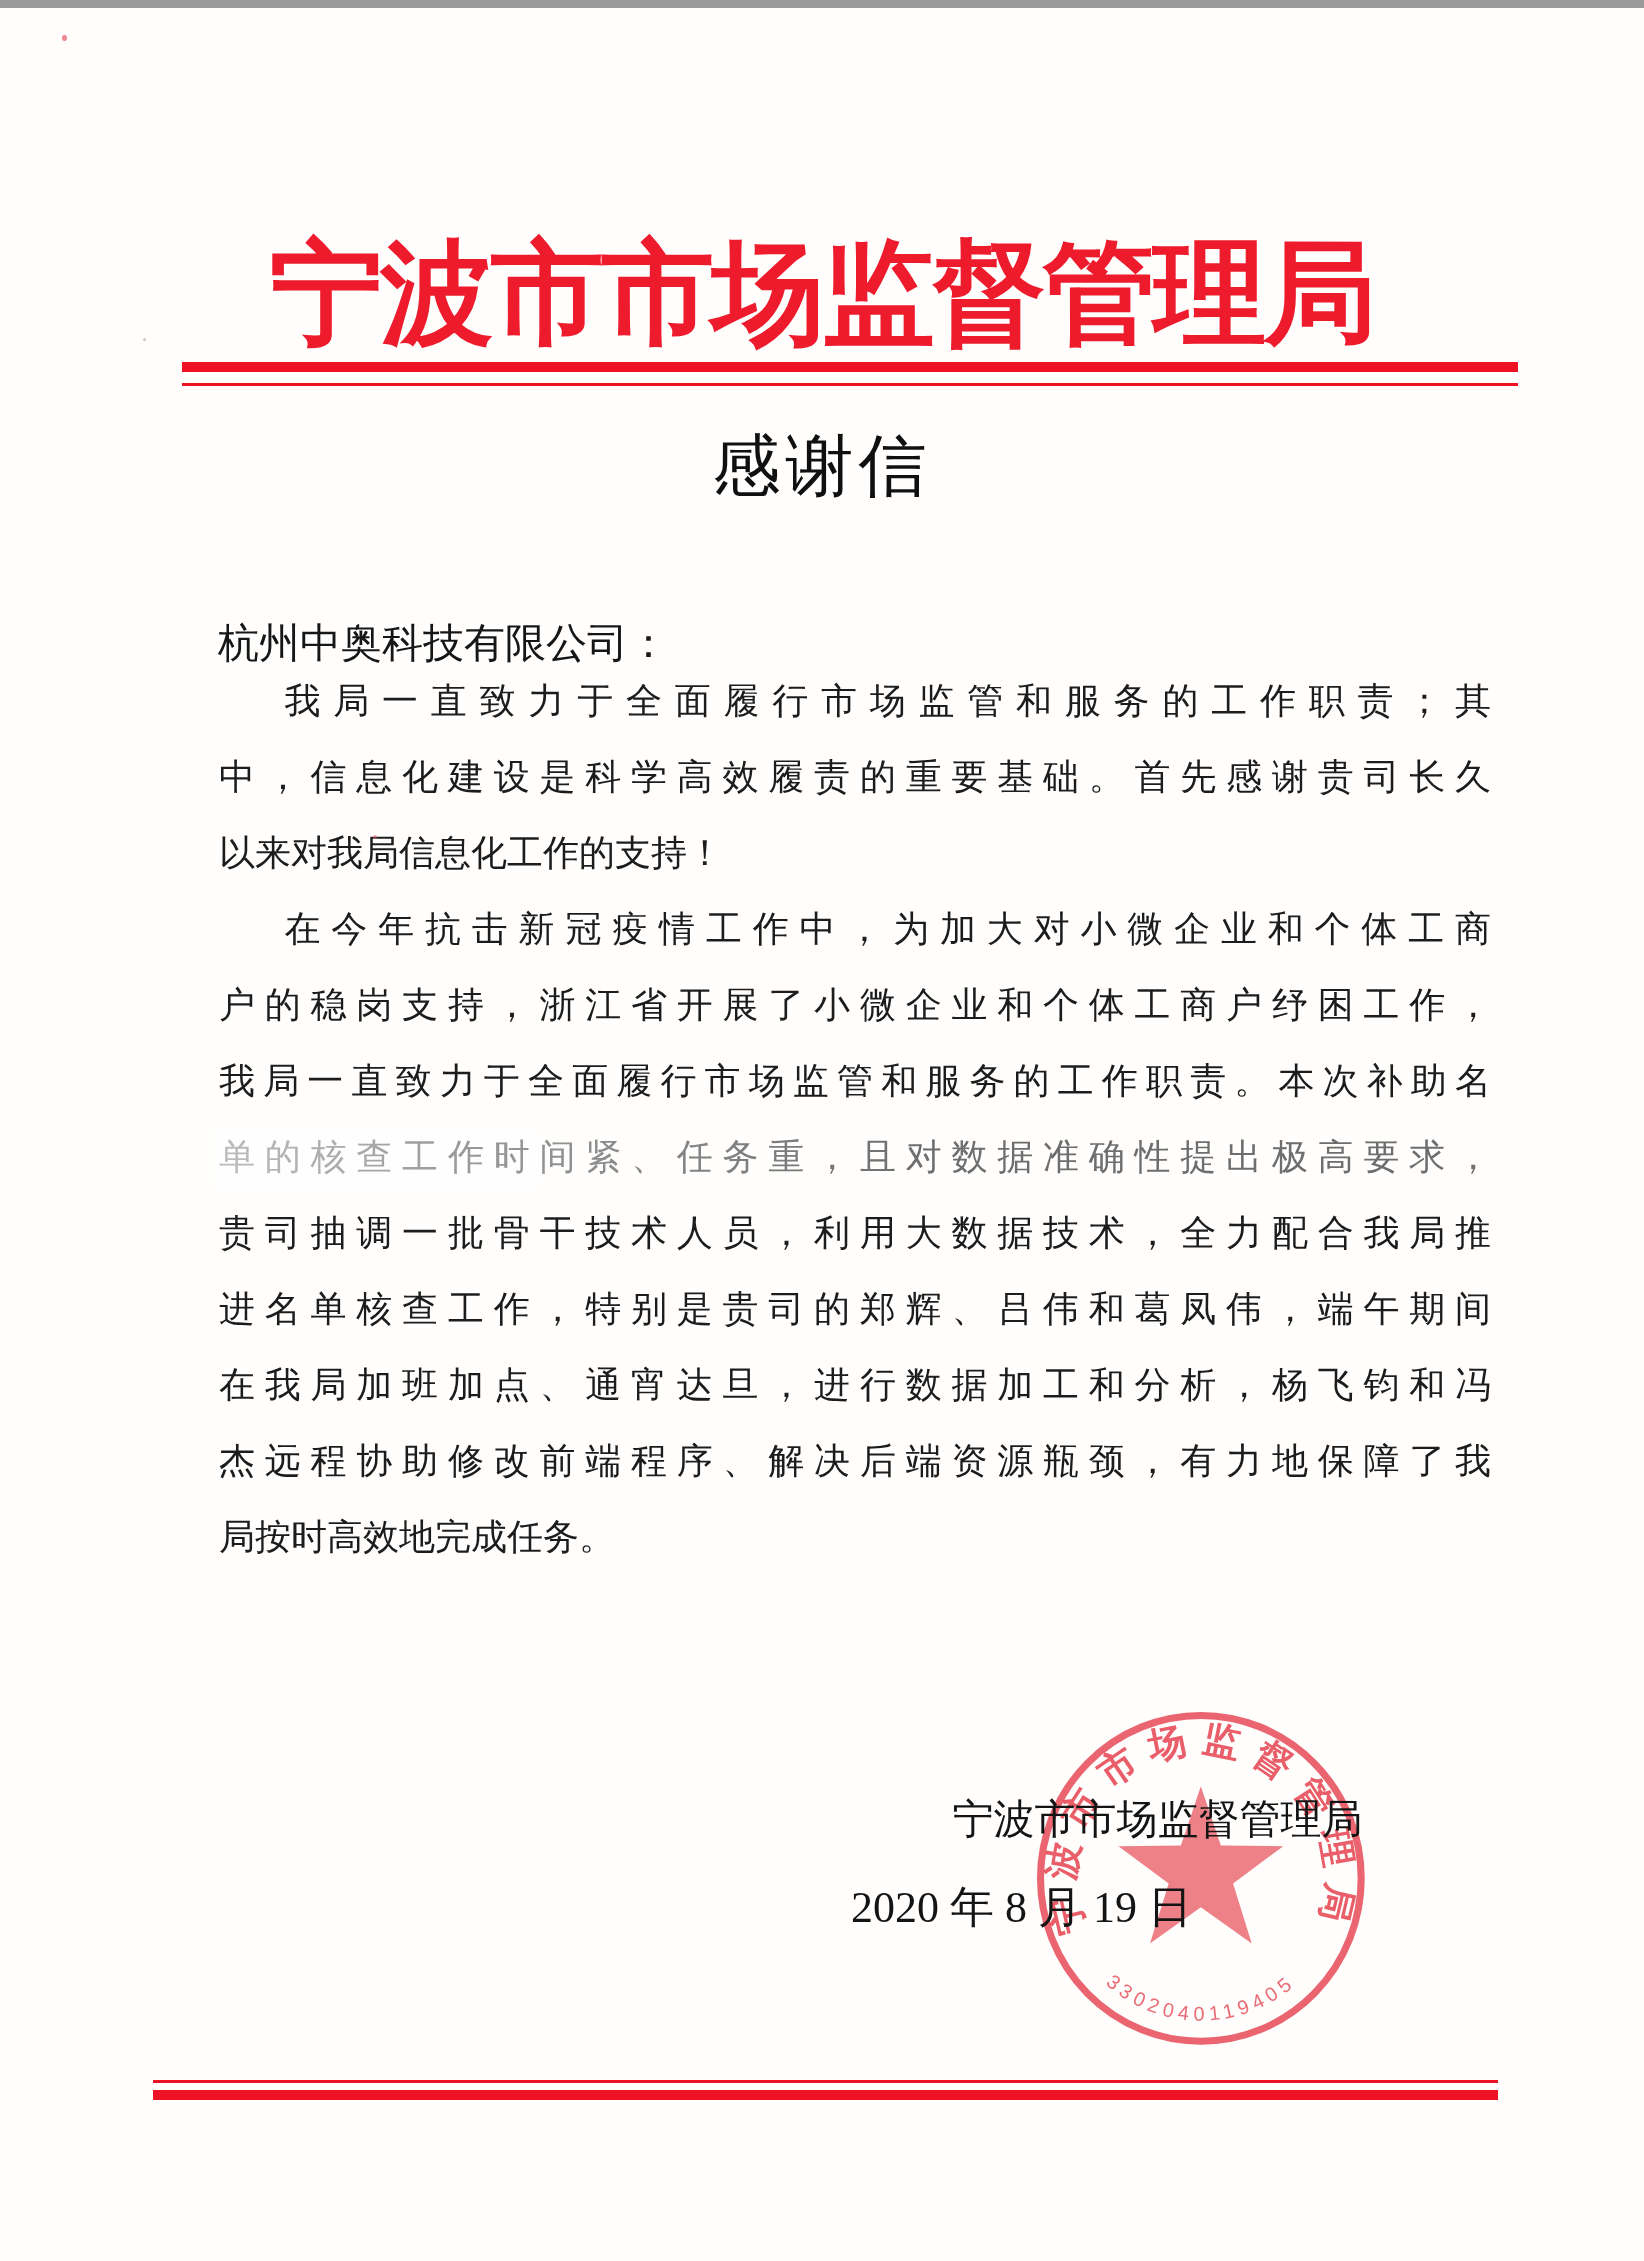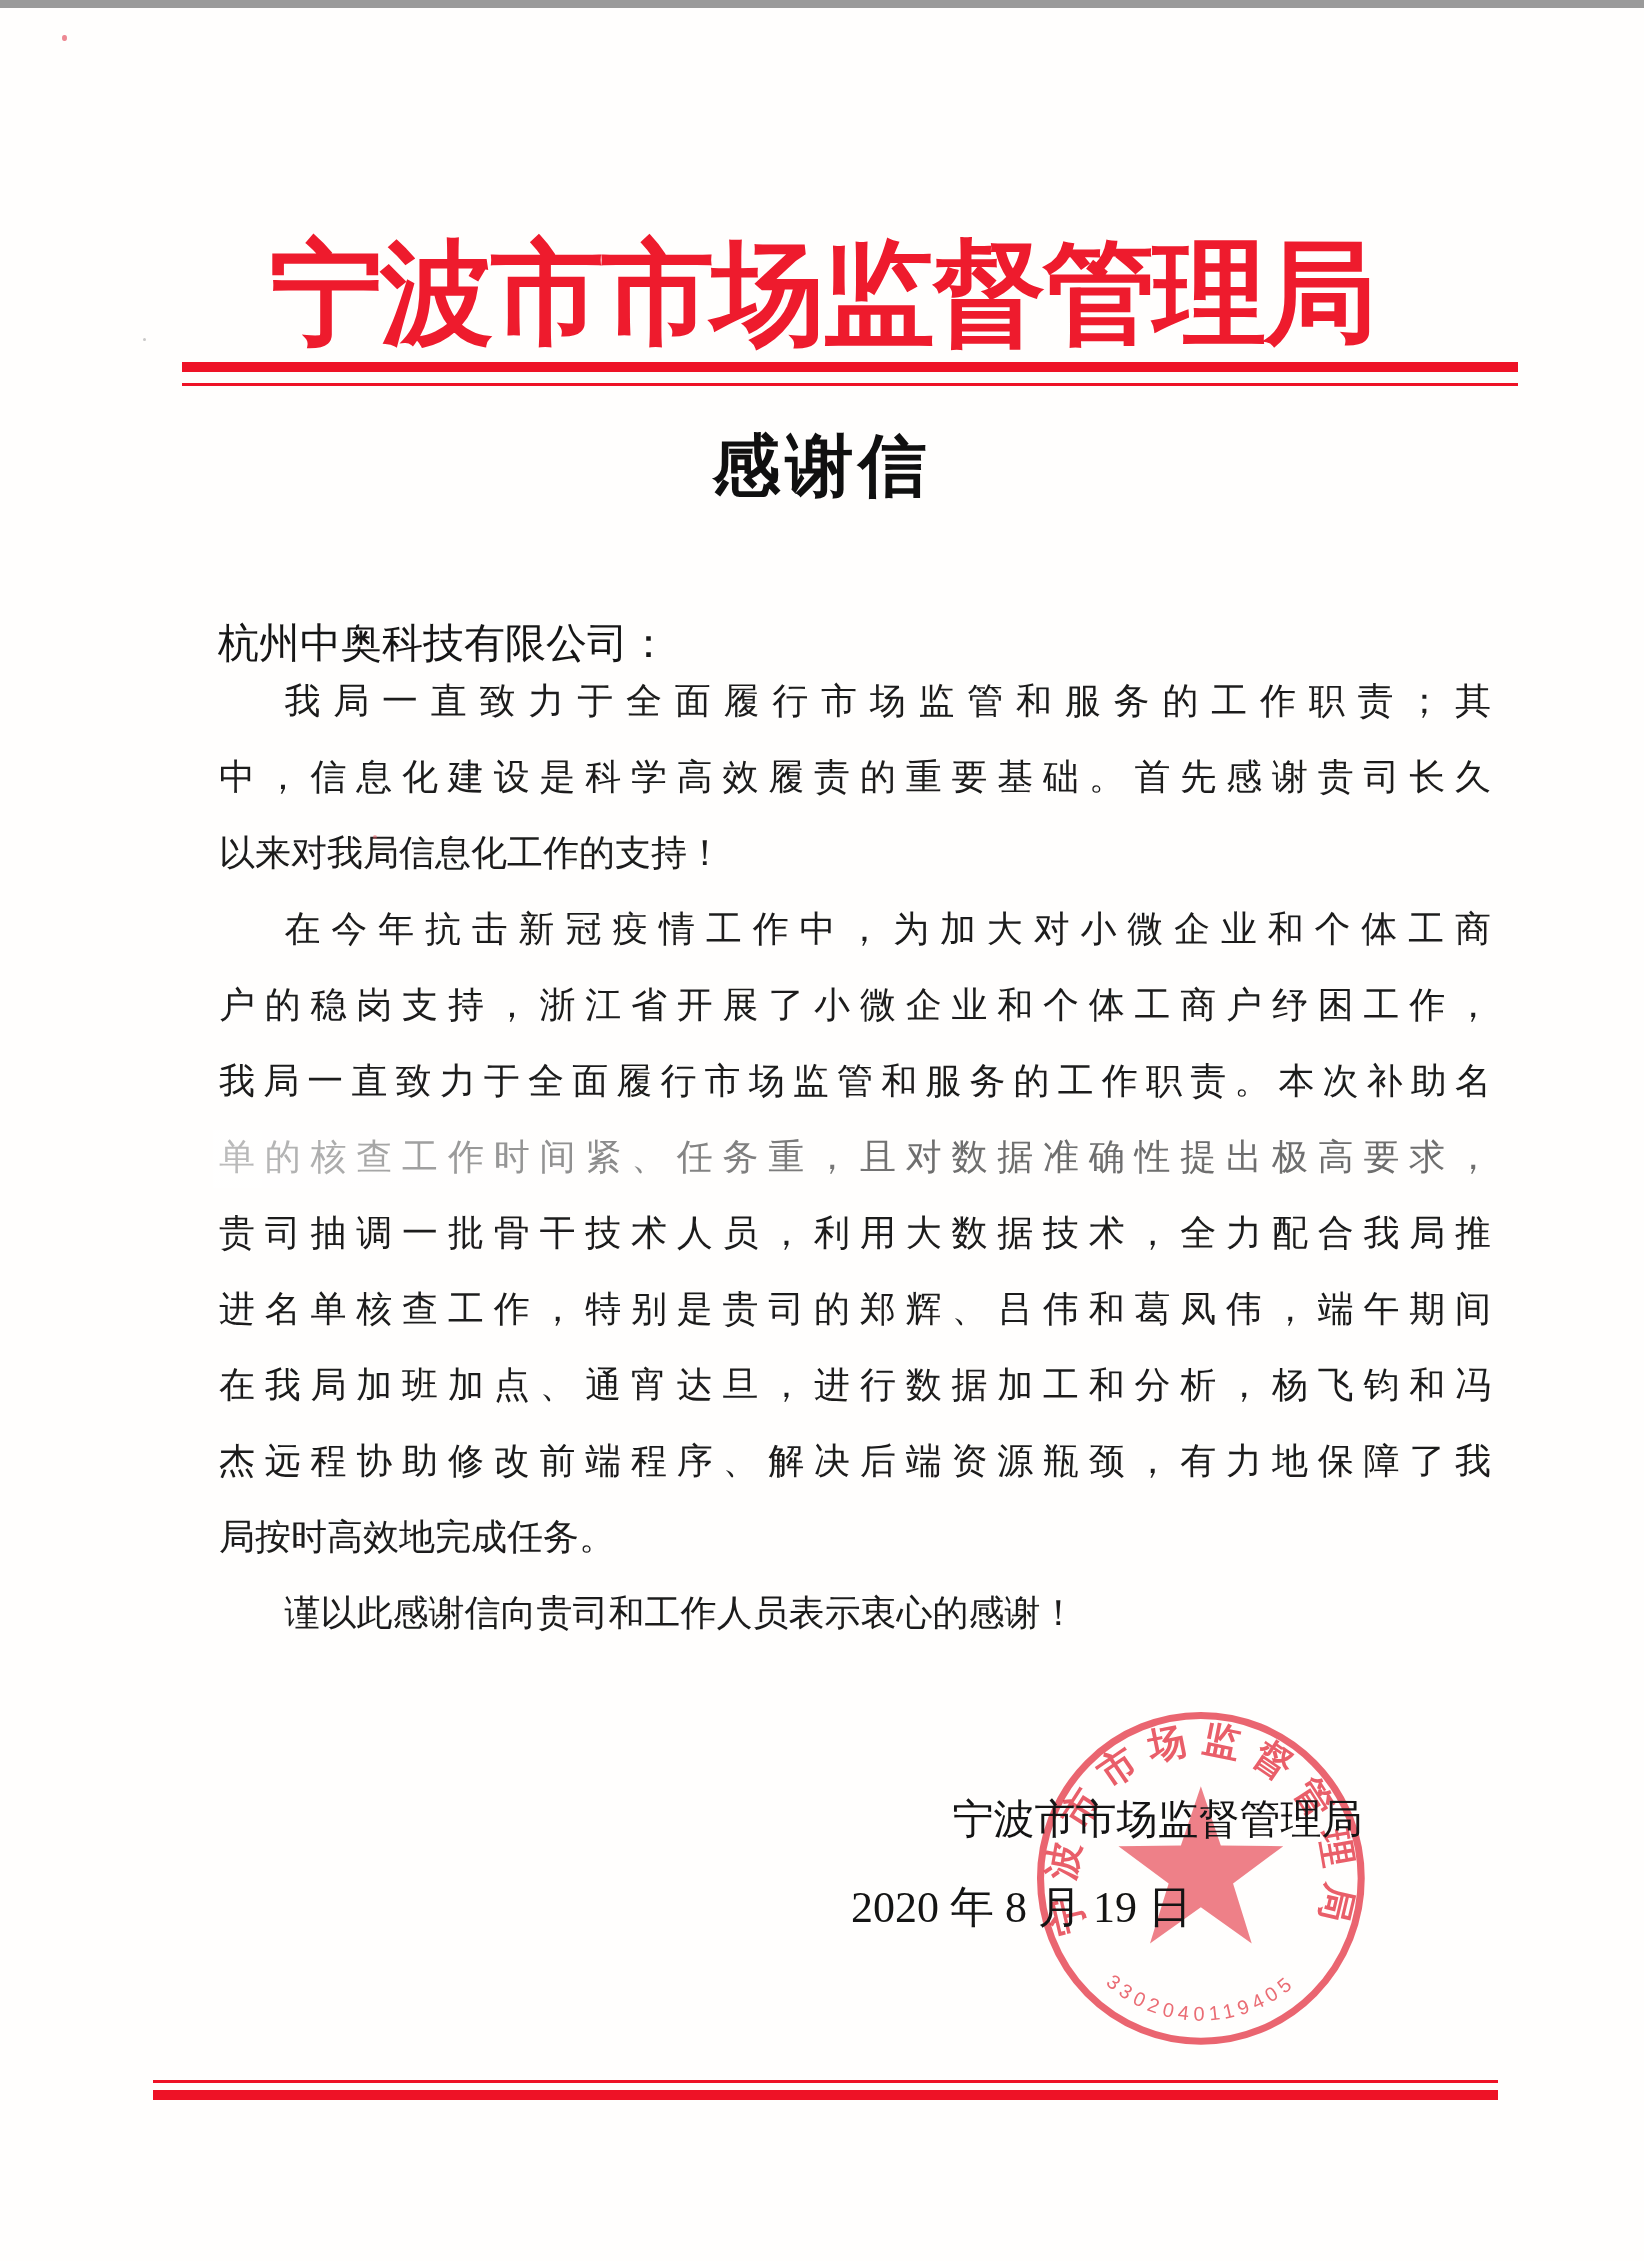--- a/index.html
+++ b/index.html
@@ -32,21 +32,21 @@
   .rule-footer-thick { top: 2082px; left: 153px; width: 1345px; height: 9.7px; }
 
   
   .letter-title {
     position: absolute;
     top: 420px; left: 0; right: 0;
     margin: 0;
     text-align: center;
     font-size: 68px;
     line-height: 77px;
-    font-weight: bold;
+    font-weight: normal;
     letter-spacing: 5.2px;
     color: #101010;
   }
 
   
   .salutation {
     position: absolute;
     top: 609px; left: 218px;
     font-size: 41px;
     line-height: 58px;
@@ -144,21 +144,20 @@
     <div class="body-line">以来对我局信息化工作的支持！</div>
     <div class="body-line indent justify">在今年抗击新冠疫情工作中，为加大对小微企业和个体工商</div>
     <div class="body-line justify">户的稳岗支持，浙江省开展了小微企业和个体工商户纾困工作，</div>
     <div class="body-line justify">我局一直致力于全面履行市场监管和服务的工作职责。本次补助名</div>
     <div class="body-line justify faded">单的核查工作时间紧、任务重，且对数据准确性提出极高要求，</div>
     <div class="body-line justify">贵司抽调一批骨干技术人员，利用大数据技术，全力配合我局推</div>
     <div class="body-line justify">进名单核查工作，特别是贵司的郑辉、吕伟和葛凤伟，端午期间</div>
     <div class="body-line justify">在我局加班加点、通宵达旦，进行数据加工和分析，杨飞钧和冯</div>
     <div class="body-line justify">杰远程协助修改前端程序、解决后端资源瓶颈，有力地保障了我</div>
     <div class="body-line">局按时高效地完成任务。</div>
-    <div class="body-line indent">谨以此感谢信向贵司和工作人员表示衷心的感谢！</div>
   </div>
 
   <div class="fade-streak"></div>
 
   <svg class="seal" viewBox="0 0 526 528" xmlns="http://www.w3.org/2000/svg">
     <defs>
       <path id="sealArcTop" d="M 93.1 359.5 A 195 195 0 1 1 430.9 359.5" fill="none"></path>
       <path id="sealArcBottom" d="M 69.7 373 A 222 222 0 0 0 454.3 373" fill="none"></path>
     </defs>
     <ellipse cx="262" cy="263" rx="249" ry="253" fill="none" stroke="rgba(228,58,72,0.78)" stroke-width="11"></ellipse>

